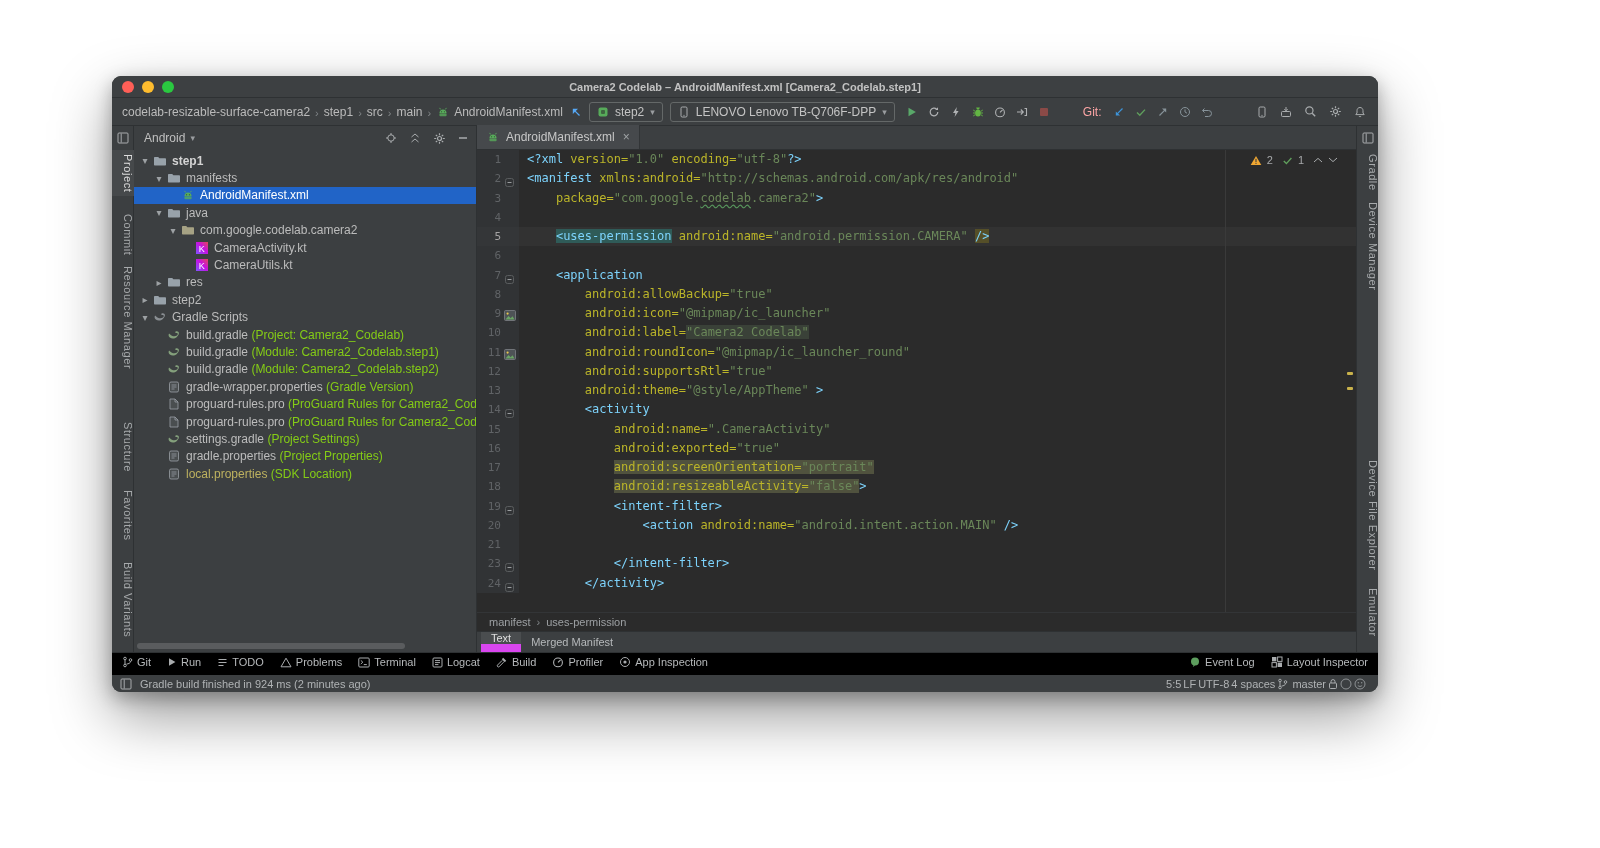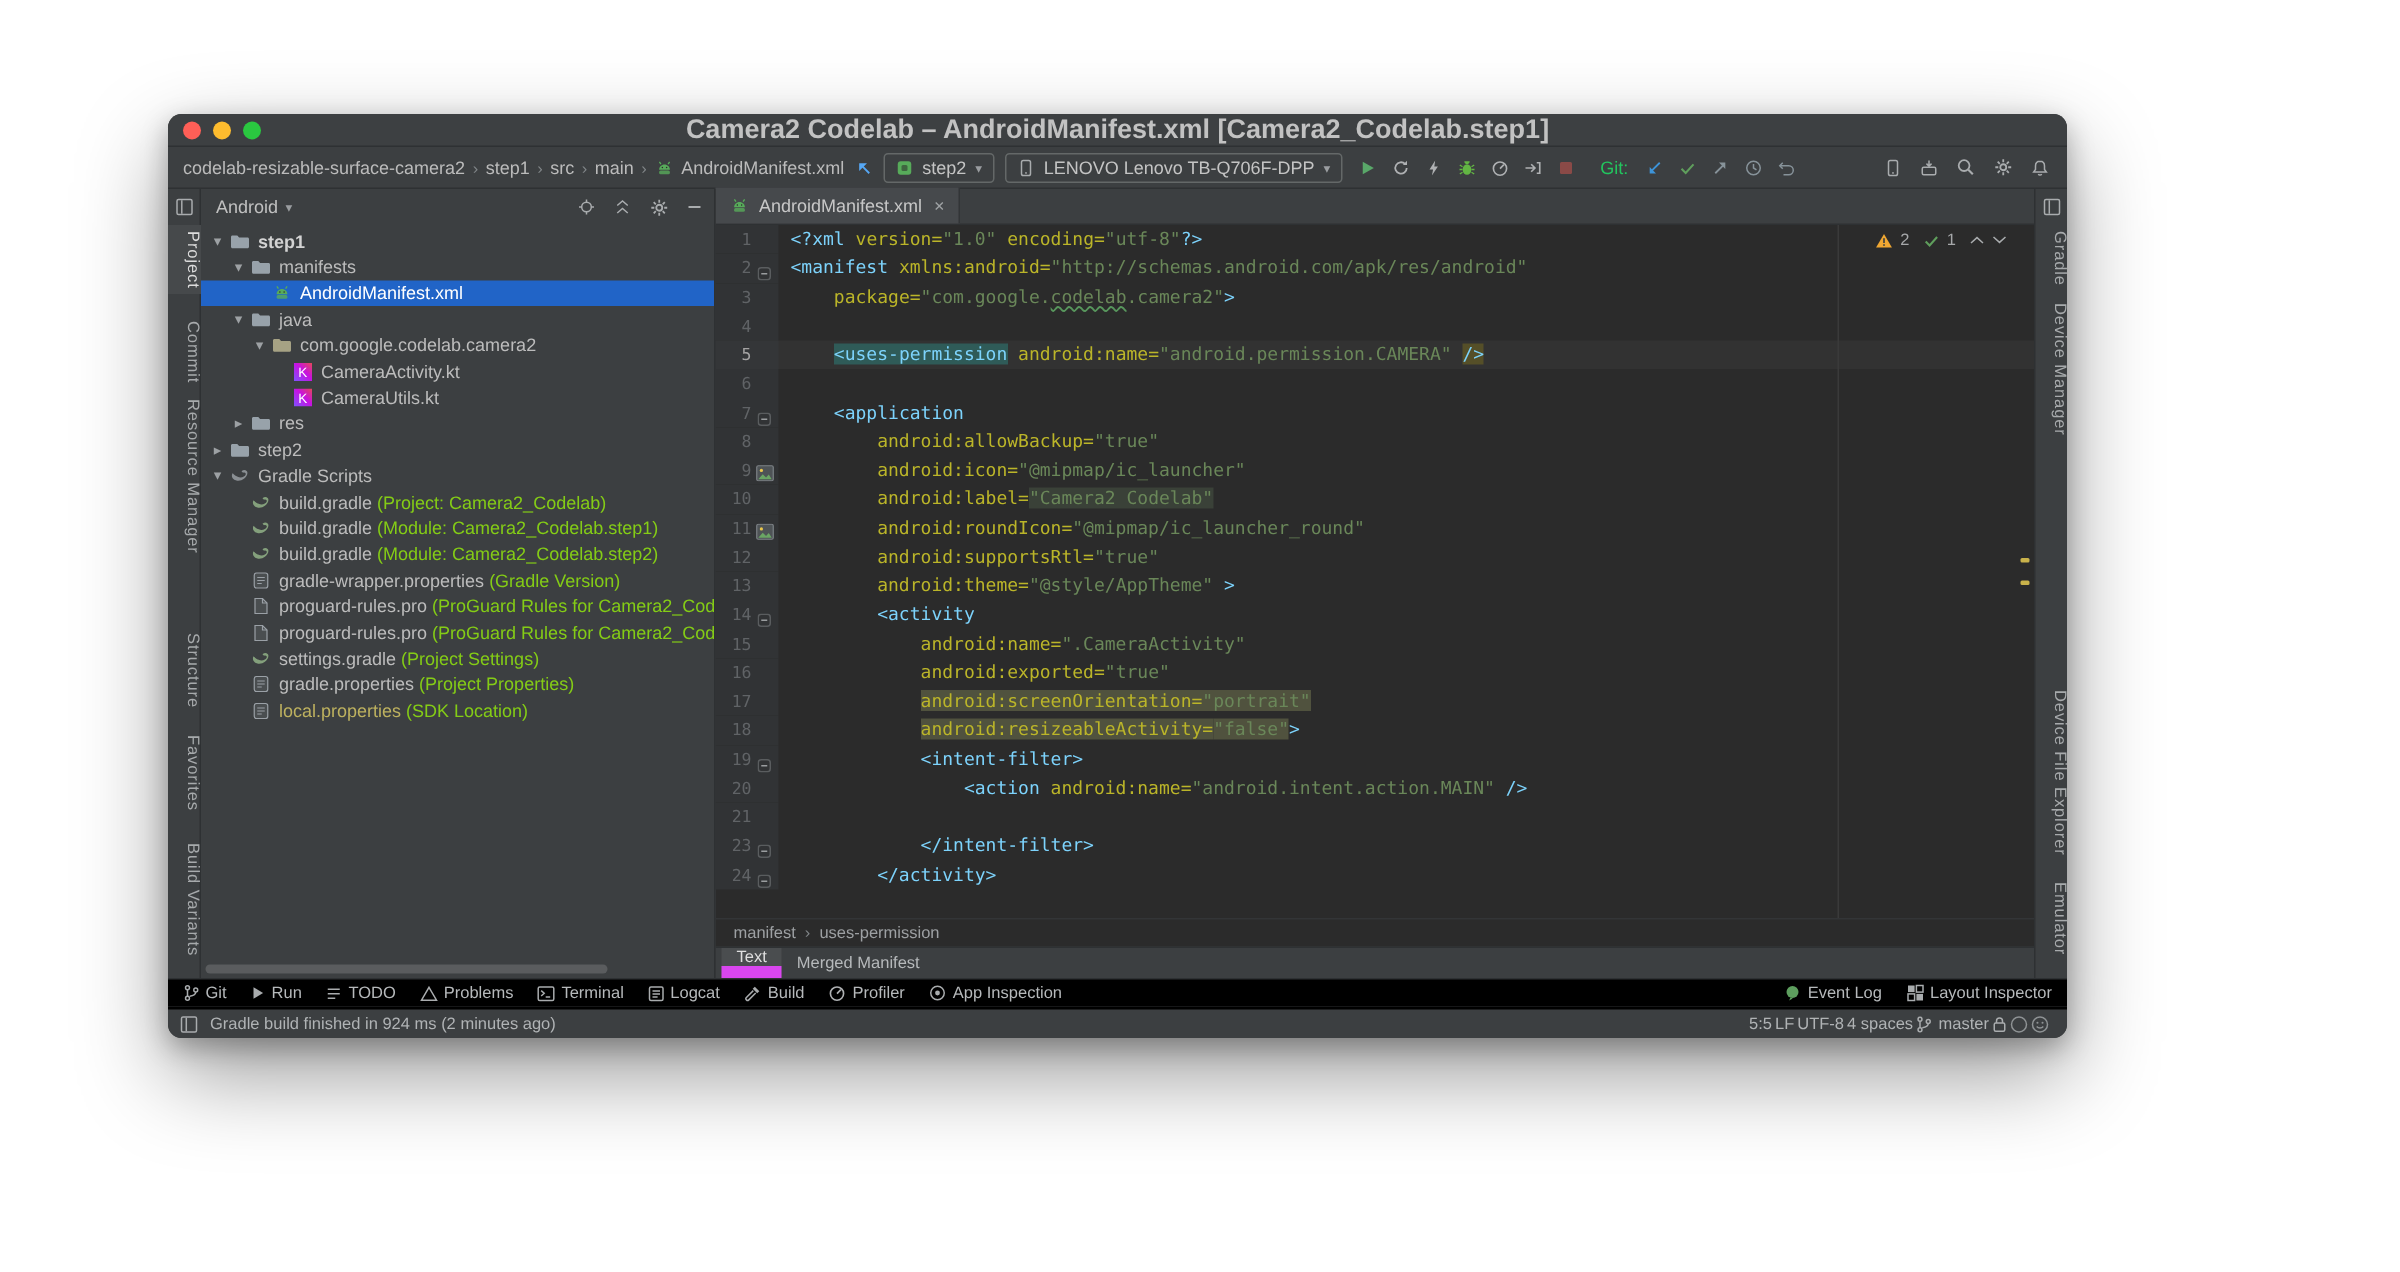--- a/index.html
+++ b/index.html
@@ -5,31 +5,31 @@
 *{margin:0;padding:0;box-sizing:border-box}
 html,body{background:#fff}
 body{font-family:"Liberation Sans",sans-serif;-webkit-font-smoothing:antialiased}
 .page{position:relative;width:1600px;height:848px;background:#fff;overflow:hidden}
 .window{position:absolute;left:112px;top:76px;width:1266px;height:616px;background:#3c3f41;border-radius:9px;overflow:hidden;display:flex;flex-direction:column;color:#bbb;font-size:12px;box-shadow:0 24px 60px rgba(0,0,0,.40),0 6px 18px rgba(0,0,0,.28)}
 
 .titlebar{height:22px;background:#3d4042;border-bottom:1px solid #2e3133;display:flex;align-items:center;position:relative;flex:0 0 auto}
 .traffic{display:flex;gap:8px;padding-left:10px;z-index:2}
 .tl{width:12px;height:12px;border-radius:50%}
 .tl.red{background:#ff5f57}.tl.yellow{background:#febc2e}.tl.green{background:#2ac840}
-.wtitle{position:absolute;left:0;right:0;text-align:center;font-weight:bold;color:#c2c2c2;font-size:18px}
+.wtitle{position:absolute;left:0;right:0;text-align:center;font-weight:bold;color:#c2c2c2;font-size:11px}
 
 .toolbar{height:28px;display:flex;align-items:center;padding:0 10px;gap:7px;border-bottom:1px solid #2e3133;flex:0 0 auto;white-space:nowrap}
 .crumbs{display:flex;align-items:flex-end;gap:5px;color:#bbb}
 .crumb{display:flex;align-items:center;gap:4px}
 .crumb-sep{color:#808588;font-size:11px}
 .icon{display:inline-flex;align-items:center;justify-content:center;vertical-align:middle;line-height:0}
 .tb-icons{display:flex;align-items:center;gap:10px;padding:0 4px}
 .combo{height:20px;border:1px solid #646868;border-radius:3px;display:flex;align-items:center;gap:6px;padding:0 7px;color:#c4c4c4}
 .combo .caret{color:#9a9da0;font-size:9px}
-.git-label{color:#22c55e;margin-left:6px}
+.git-label{color:#fca5a5;margin-left:22px}
 .tb-right{margin-left:auto;display:flex;align-items:center;gap:12px;padding-right:2px}
 
 .content{flex:1;display:flex;min-height:0}
 .stripe{width:22px;background:#3c3f41;position:relative;flex:0 0 auto}
 .stripe.left{border-right:1px solid #2e3133}
 .stripe.right{border-left:1px solid #2e3133}
 .stripe-item{position:absolute;left:0;width:22px;writing-mode:vertical-rl;font-size:11px;color:#a7aaac;letter-spacing:.6px;padding:4px 0;text-align:center;display:flex;justify-content:center}
 .stripe-item.active{background:#46494b;color:#dcdcdc}
 .stripe-top-icon{position:absolute;top:6px;left:5px}
 
@@ -83,21 +83,21 @@
 
 .xml-crumbs{height:19px;display:flex;align-items:center;gap:6px;padding-left:12px;background:#2b2b2b;border-top:1px solid #333537;color:#9da0a3;font-size:11px;flex:0 0 auto}
 .ed-tabs{height:21px;background:#3c3f41;border-top:1px solid #2e3133;display:flex;align-items:stretch;padding-left:4px;flex:0 0 auto;font-size:11px}
 .ed-tab{display:flex;align-items:center;padding:0 10px;color:#b6b9bb}
 .ed-tab.active{background:#4a4d4f;border-bottom:8px solid #d946ef;color:#dfdfdf}
 
 .toolwin-bar{height:19px;background:#000000;border-top:1px solid #2e3133;display:flex;align-items:center;font-size:11px;color:#b6b9bb;padding:0 10px;gap:16px;flex:0 0 auto}
 .twb-item{display:flex;align-items:center;gap:4px}
 .twb-right{margin-left:auto;display:flex;align-items:center;gap:16px}
 
-.statusbar{height:21px;background:#3c3f41;border-top:2px solid #000000;display:flex;align-items:center;font-size:11px;color:#b0b3b5;padding:0 12px 0 8px;gap:8px;flex:0 0 auto}
+.statusbar{height:21px;background:#3c3f41;border-top:4px solid #000000;display:flex;align-items:center;font-size:11px;color:#b0b3b5;padding:0 12px 0 8px;gap:8px;flex:0 0 auto}
 .sb-right{margin-left:auto;display:flex;align-items:center;gap:2px}
 .sb-item{display:flex;align-items:center;gap:4px}
 </style>
 </head>
 <body>
 
 <div class="page">
   <div class="window">
 
     <div class="titlebar">

